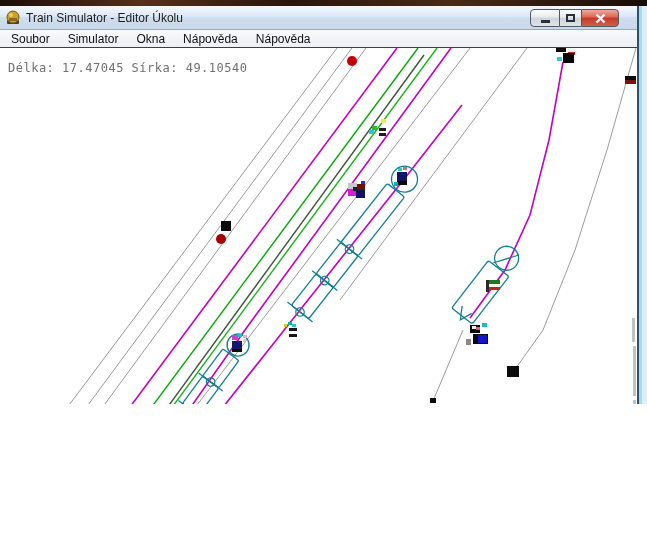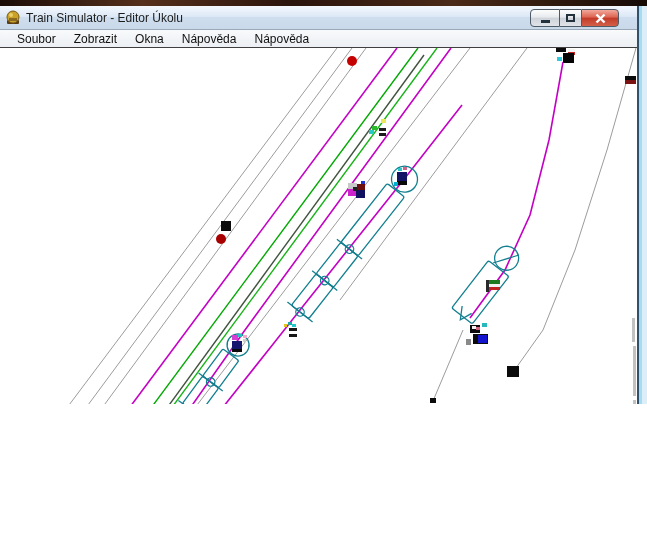--- a/index.html
+++ b/index.html
@@ -24,21 +24,21 @@
   .win-btn.min{width:30px;border-radius:4px 0 0 4px;}
   .win-btn.rest{width:21px;border-left:none;border-right:none;}
   .win-btn.close{width:38px;border-radius:0 4px 4px 0;
     background:linear-gradient(#f2a89b,#dd6451 45%,#c23a28 50%,#d3604a);}
   .glyph-min{width:9px;height:3px;background:#23313d;margin-top:7px;}
   .glyph-rest{width:9px;height:8px;border:2px solid #23313d;box-sizing:border-box;background:transparent;}
 
   
   .menubar{position:absolute;left:0;top:30px;width:641px;height:18px;
     background:linear-gradient(#f8fafc,#eceff3);border-bottom:1px solid #3f3f3f;
-    display:flex;align-items:center;padding-left:8px;box-sizing:border-box;}
+    display:flex;align-items:center;padding-left:2px;box-sizing:border-box;}
   .menu-item{font-size:12px;color:#101010;padding:1px 9px;white-space:nowrap;}
 
   
   .map-view{position:absolute;left:0;top:48px;width:637px;height:479px;background:#ffffff;}
   .map-view svg{position:absolute;left:0;top:0;}
   .coords{position:absolute;left:8px;top:13px;font-family:"DejaVu Sans Mono",monospace;
     font-size:12px;color:#707070;letter-spacing:0.5px;white-space:pre;}
 
   
   .border-bottom-dark{position:absolute;left:0;top:527px;width:639px;height:2px;background:#31526a;}
@@ -83,21 +83,21 @@
         <svg width="11" height="11" viewBox="0 0 11 11">
           <line x1="1.5" y1="1.5" x2="9.5" y2="9.5" stroke="#ffffff" stroke-width="2.4"></line>
           <line x1="9.5" y1="1.5" x2="1.5" y2="9.5" stroke="#ffffff" stroke-width="2.4"></line>
         </svg>
       </div>
     </div>
   </div>
 
   <div class="menubar">
       <span class="menu-item">Soubor</span>
-      <span class="menu-item">Zobrazit</span>
+      <span class="menu-item">Simulator</span>
       <span class="menu-item">Okna</span>
       <span class="menu-item">Nápověda</span>
       <span class="menu-item">Nápověda</span>
     </div>
 
   <div class="map-view">
     <svg width="637" height="479" viewBox="0 48 637 479">
         <polyline points="0,497 337,48" fill="none" stroke="#9C9C9C" stroke-width="1"></polyline>
         <polyline points="0,524 352,48" fill="none" stroke="#9C9C9C" stroke-width="1"></polyline>
         <polyline points="14,528 366,48" fill="none" stroke="#9C9C9C" stroke-width="1"></polyline>
@@ -221,20 +221,21 @@
         <rect x="563" y="53" width="11" height="10" fill="#050505"></rect>
         <rect x="507" y="366" width="12" height="11" fill="#0B0B0B"></rect>
         <rect x="430" y="398" width="6" height="5" fill="#0B0B0B"></rect>
         <rect x="632" y="318" width="3" height="24" fill="#C2C2C2"></rect>
         <rect x="633" y="346" width="3" height="50" fill="#C2C2C2"></rect>
         <rect x="633" y="400" width="3" height="8" fill="#C2C2C2"></rect>
         <circle cx="352" cy="61" r="5" fill="#C40000"></circle>
         <circle cx="221" cy="239" r="5" fill="#A80000"></circle>
         <circle cx="143" cy="482" r="5" fill="#C40000"></circle>
       </svg>
+    <div class="coords">Délka: 17.47045 Sírka: 49.10540</div>
   </div>
 
   <div class="border-bottom-dark"></div>
   <div class="border-bottom-cyan"></div>
   <div class="border-bottom-white"></div>
   <div class="right-border-dark"></div>
   <div class="right-border-cyan"></div>
   <div class="right-border-glass"></div>
 
   <div class="bottom-strip"></div>

